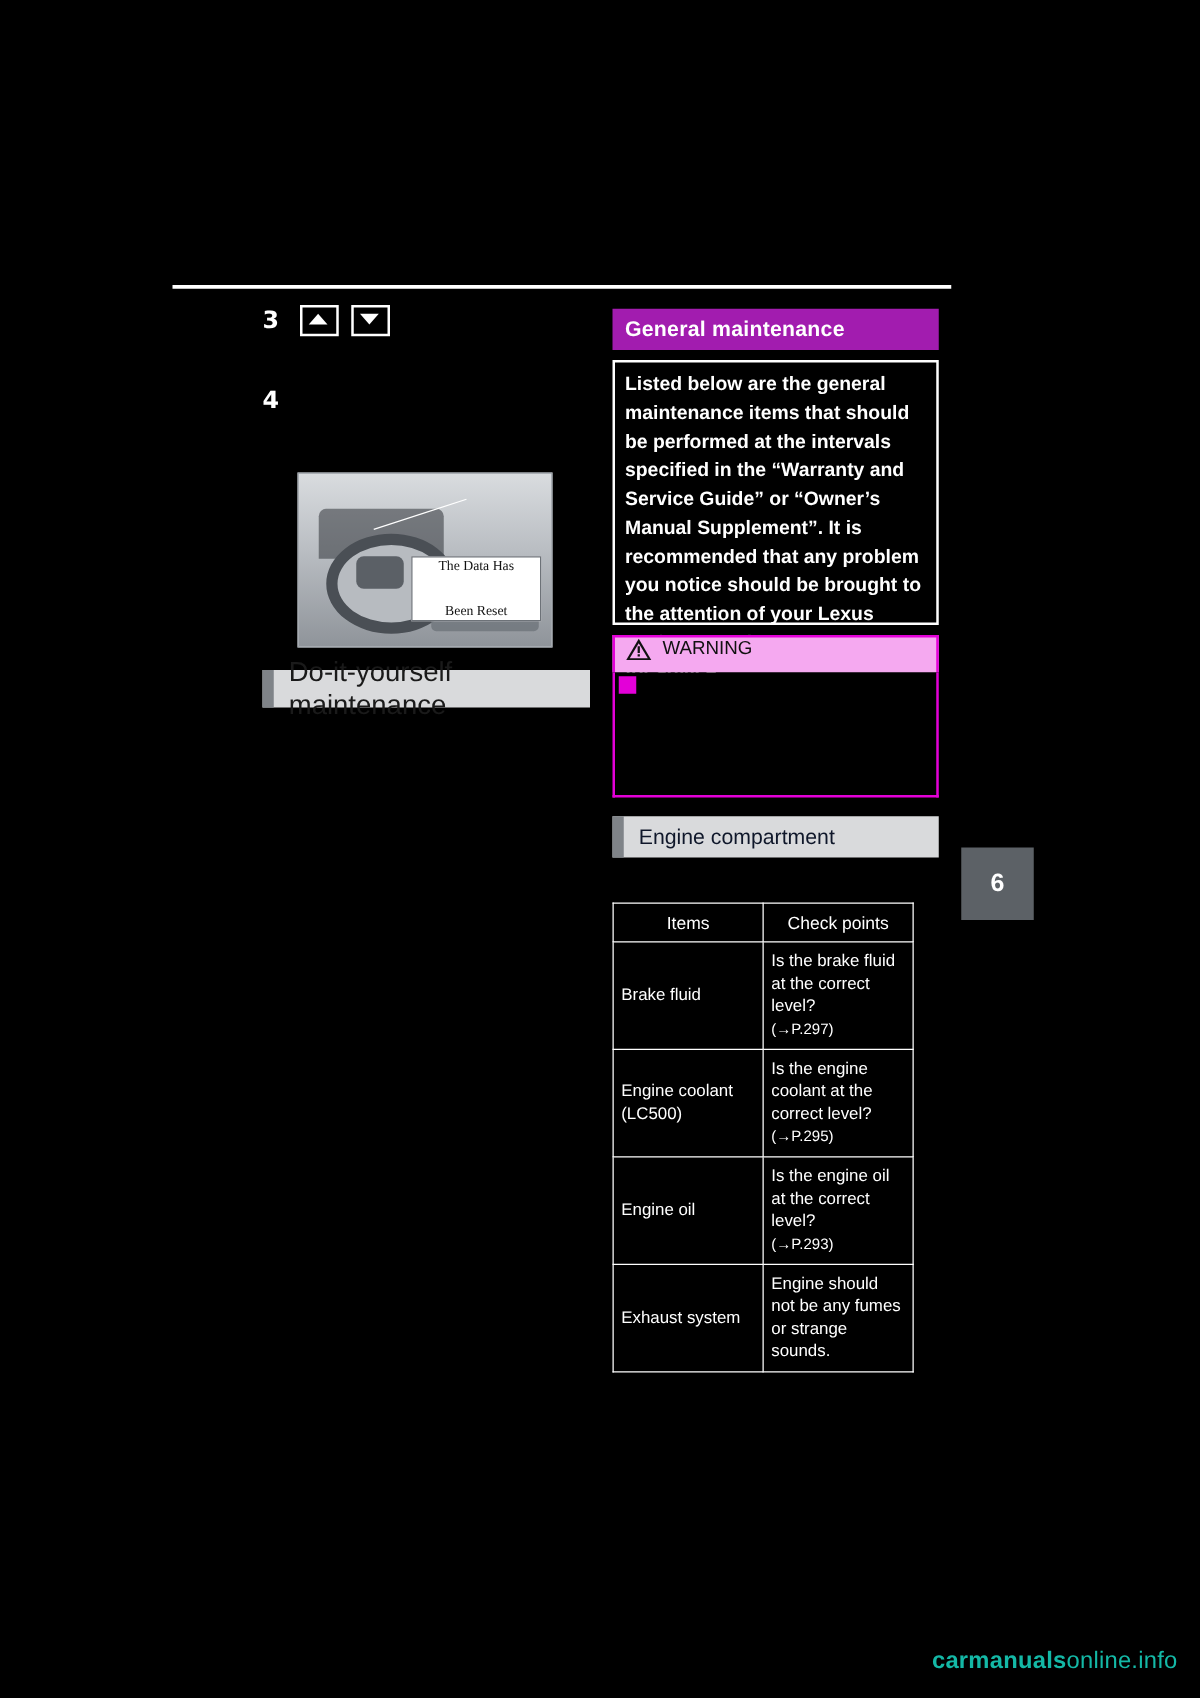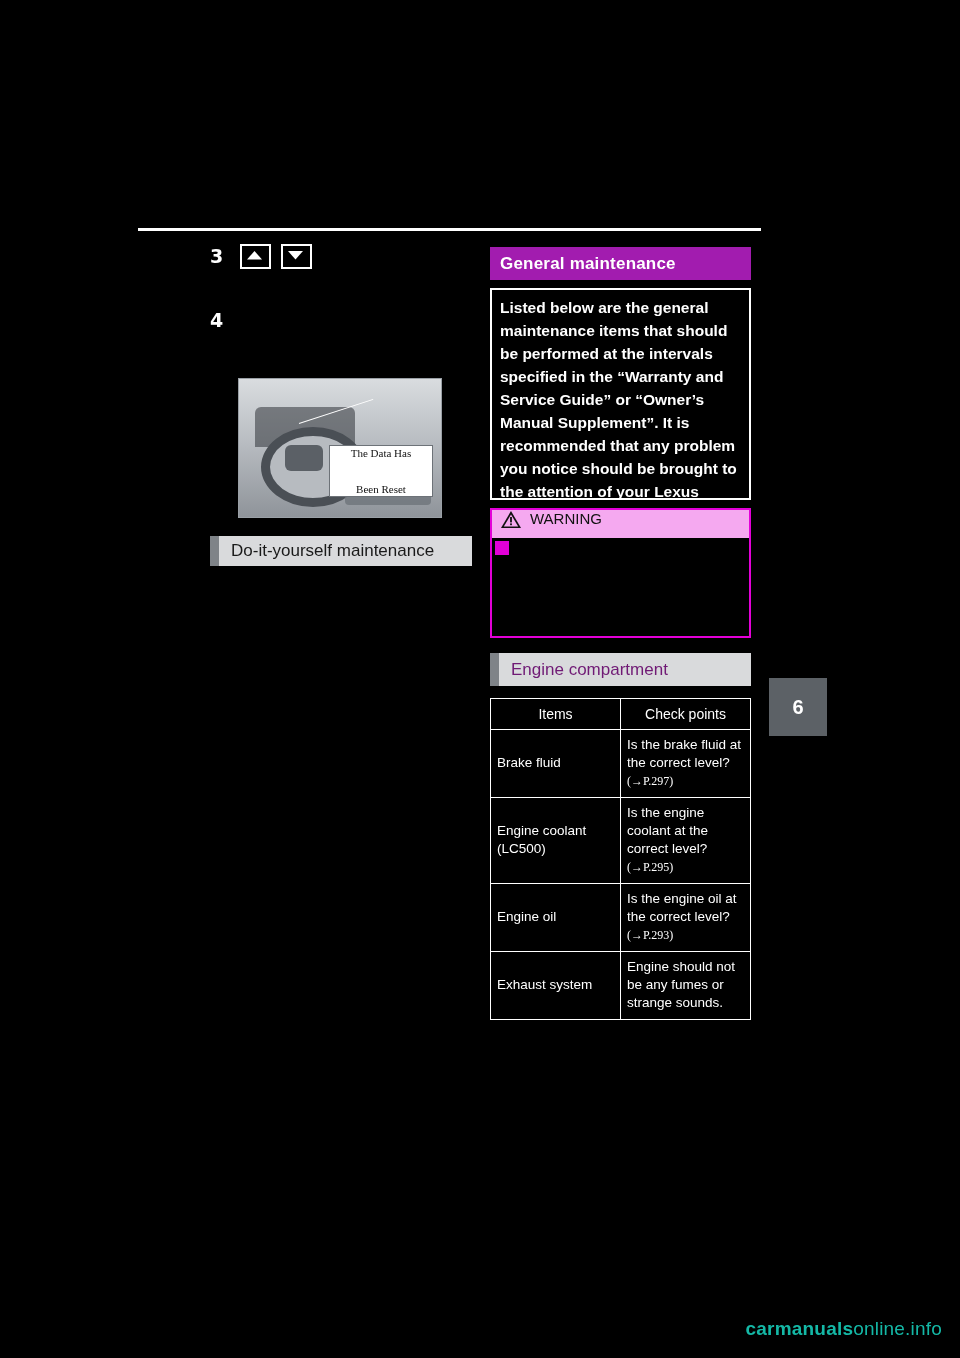--- a/index.html
+++ b/index.html
@@ -144,21 +144,21 @@
     width: 62px; height: 8px;
     background: #3e4348;
     opacity: .8;
   }
   
   .sec-bar {
     position: absolute;
     background: #d9dadc;
     color: #1a1a1a;
     font-family: "Liberation Sans", sans-serif;
-    font-size: 17px;
+    font-size: 22px;
     display: flex;
     align-items: center;
     box-sizing: border-box;
   }
   .sec-bar .tick {
     width: 9px;
     height: 100%;
     background: #7f8388;
     margin-right: 12px;
     flex: 0 0 auto;
@@ -242,32 +242,32 @@
     height: 14px;
     background: #e300d8;
   }
   .ec-header {
     position: absolute;
     left: 490px;
     top: 653px;
     width: 261px;
     height: 33px;
     background: #d9dadc;
-    color: #701a75;
+    color: #0f172a;
     font-size: 17px;
     display: flex;
     align-items: center;
     box-sizing: border-box;
   }
   
   .tbl {
     position: absolute;
     left: 490px;
-    top: 698px;
-    width: 261px;
+    top: 722px;
+    width: 241px;
     border-collapse: collapse;
     table-layout: fixed;
   }
   .tbl td, .tbl th {
     border: 1px solid #ffffff;
     color: #ffffff;
     font-size: 13.5px;
     font-weight: normal;
     vertical-align: top;
     padding: 6px 5px 7px 6px;
@@ -276,21 +276,21 @@
   }
   .tbl th {
     text-align: center;
     font-size: 14px;
     padding: 6px 4px;
     vertical-align: middle;
   }
   .tbl td.item { width: 117px; vertical-align: middle; }
   .tbl td.check { width: 144px; }
   .arrow-glyph {
-    font-family: Liberation Serif, serif;
+    font-family: Liberation Sans, sans-serif;
     font-size: 12px;
   }
   
   .side-tab {
     position: absolute;
     left: 769px;
     top: 678px;
     width: 58px;
     height: 58px;
     background: #5c6166;

